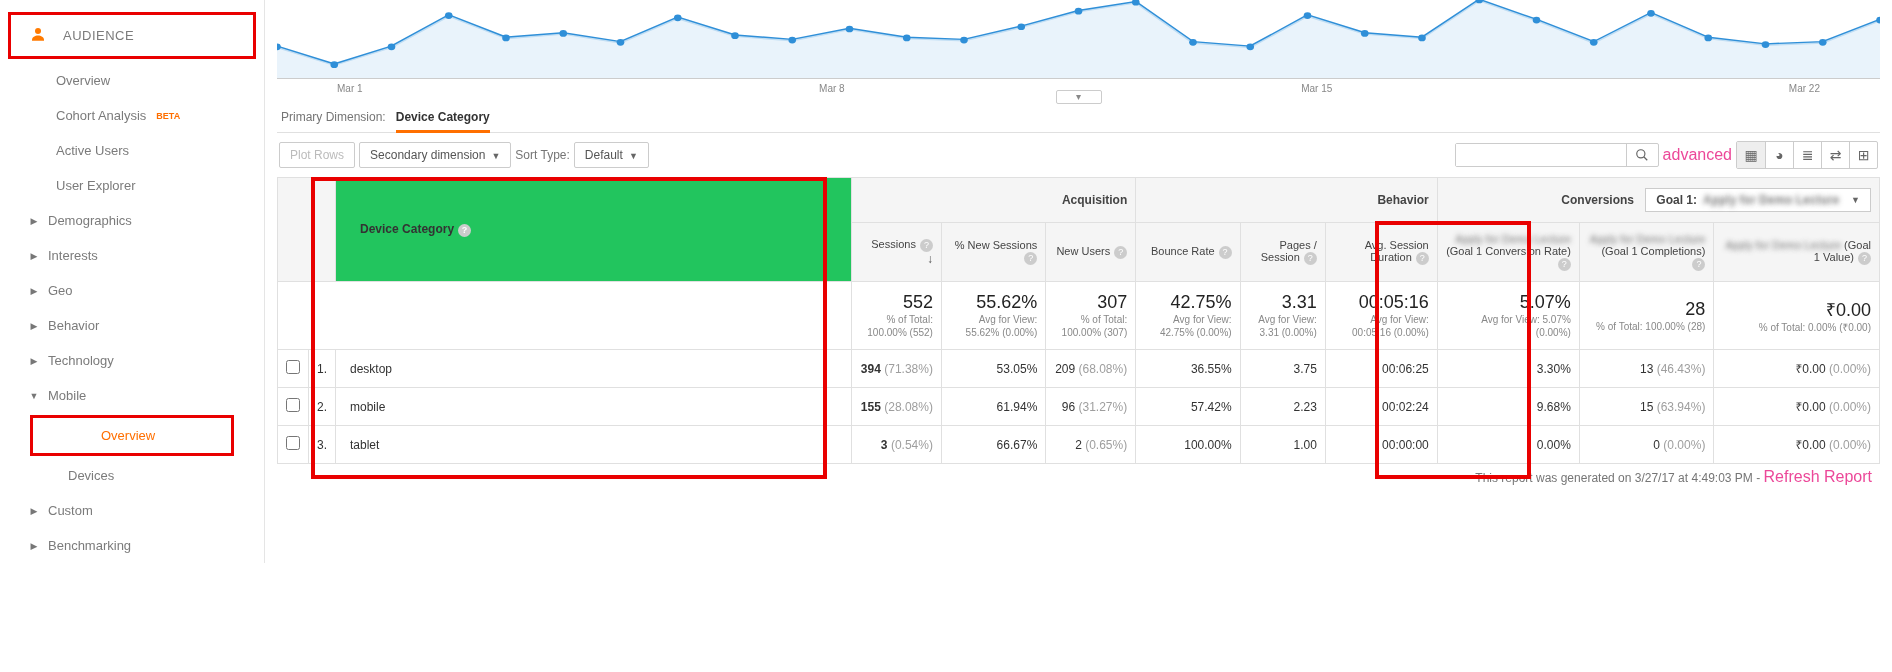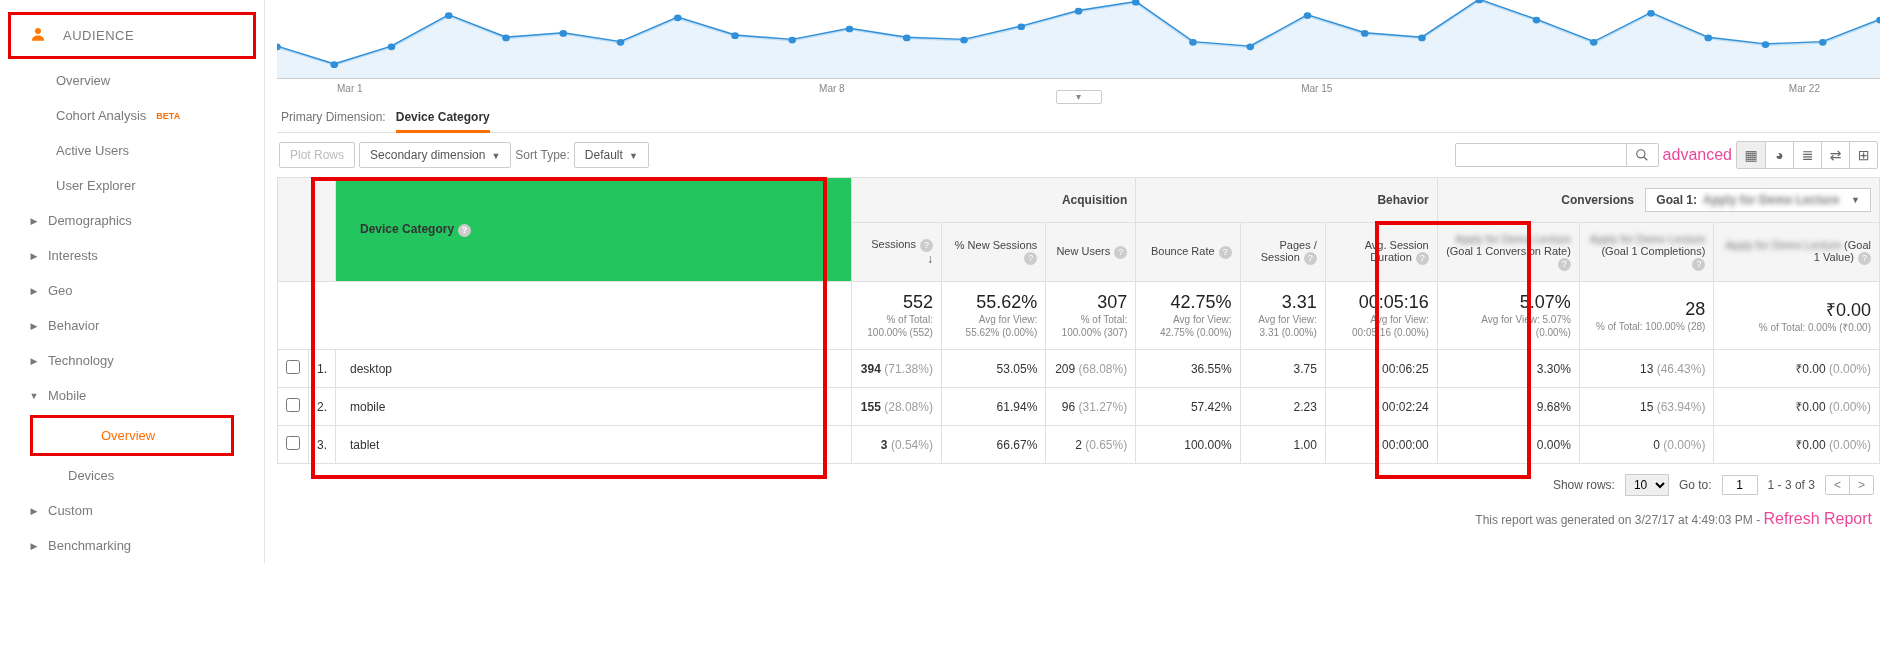--- a/index.html
+++ b/index.html
@@ -318,29 +318,18 @@
         <td>1.00</td>
         <td>00:00:00</td>
         <td>0.00%</td>
         <td><span>0</span> <span class="gray">(0.00%)</span></td>
         <td><span>₹0.00</span> <span class="gray">(0.00%)</span></td>
       </tr>
     </tbody>
         </table>
     </div>
 
-    <div class="pager">
-      <span>Show rows:</span>
-      <select><option>10</option></select>
-      <span>Go to:</span>
-      <input type="text" style="width: 36px; text-align: center;" value="1">
-      <span>1 - 3 of 3</span>
-      <div class="navbtns">
-        <span>&lt;</span>
-        <span>&gt;</span>
-      </div>
-    </div>
 
     <div class="footer-note">
       <span>This report was generated on 3/27/17 at 4:49:03 PM - </span><span class="link">Refresh Report</span>
     </div>
   </div>
 </div>
 
 </body></html>

